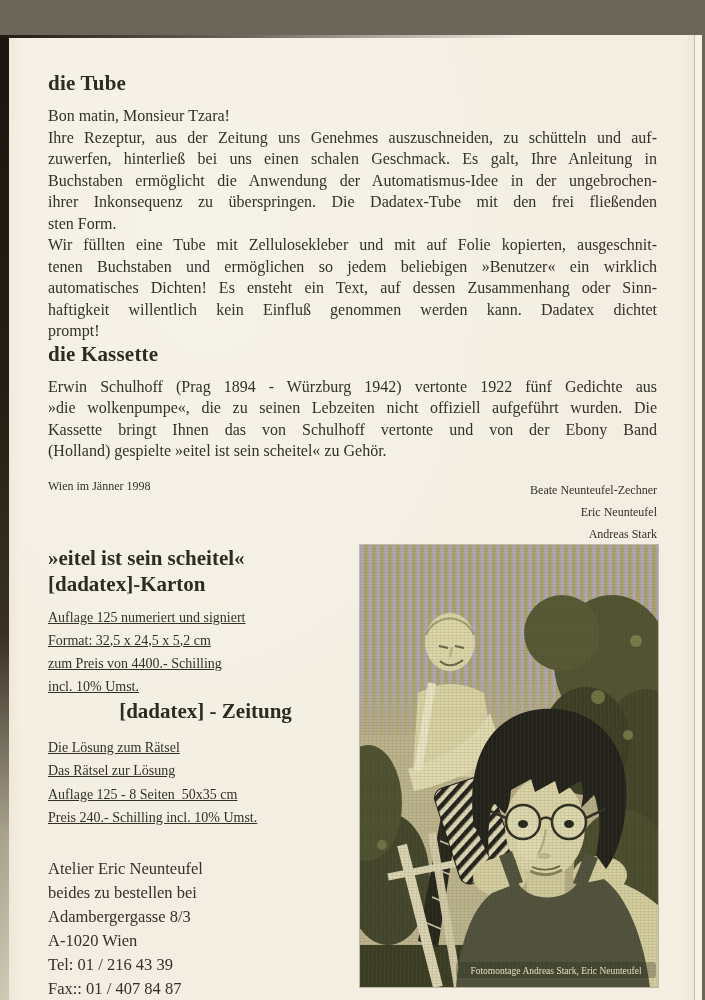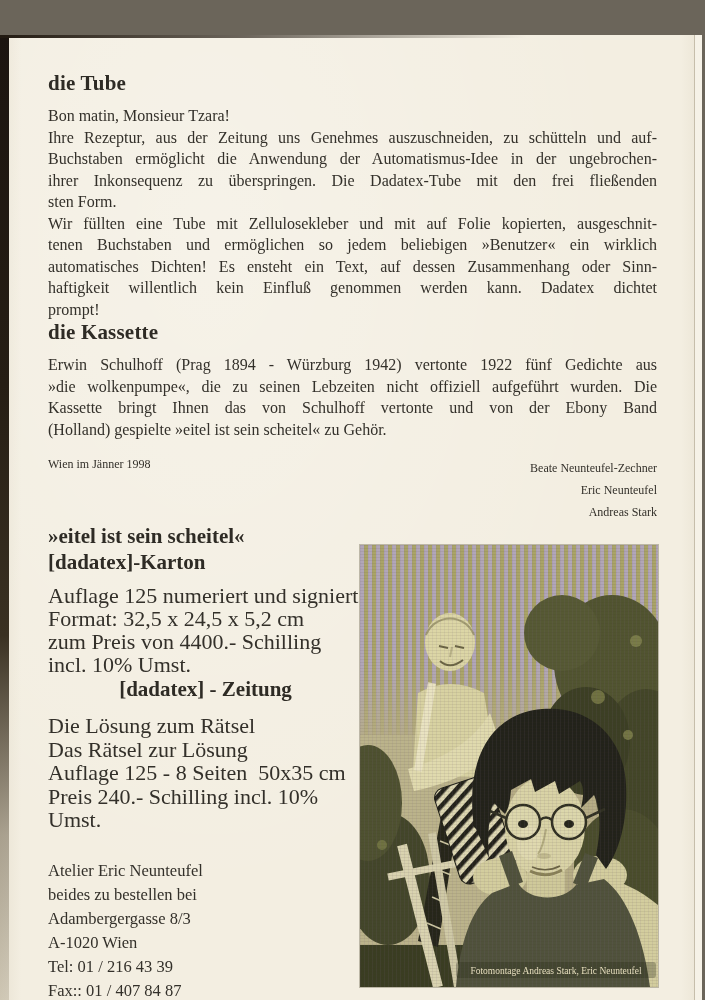--- a/index.html
+++ b/index.html
@@ -34,21 +34,21 @@
   .para .line{text-align:justify;text-align-last:justify;white-space:normal;}
   .para .line.last{text-align-last:left;}
   .plainline{font-size:16px;line-height:21.5px;}
 
   .dateline-row{display:flex;justify-content:space-between;align-items:flex-start;margin-top:17px;font-size:12px;}
   .credits .line{text-align:right;line-height:22px;}
 
   .lower-left{width:315px;}
   .h-karton{margin-top:18px;margin-bottom:0;}
   h2.sub{font-size:21px;line-height:26px;font-weight:700;margin:0;color:#2e2b25;}
-  .speclist{margin-top:9px;font-size:22px;}
+  .speclist{margin-top:9px;font-size:14px;text-decoration:underline;}
   .speclist .line{line-height:23px;white-space:pre-wrap;}
   .h-zeitung{margin-top:21px;text-align:center;}
   .speclist.zeitung{margin-top:12px;}
   .speclist.zeitung .line{line-height:23.5px;}
   .orderlist{margin-top:27px;font-size:16.5px;}
   .orderlist .line{line-height:24px;white-space:pre-wrap;}
 
   .photo{
     position:absolute;left:360px;top:510px;width:298px;height:442px;
     outline:1px solid rgba(85,80,58,.35);
@@ -70,20 +70,21 @@
   <div class="edge-right2"></div>
   <div class="edge-right"></div>
   <div class="edge-bottom"></div>
 
   <div class="content">
 
     <h1 class="sec">die Tube</h1>
     <div class="plainline">Bon matin, Monsieur Tzara!</div>
     <div class="para">
         <div class="line">Ihre Rezeptur, aus der Zeitung uns Genehmes auszuschneiden, zu schütteln und auf-</div>
+        <div class="line">zuwerfen, hinterließ bei uns einen schalen Geschmack. Es galt, Ihre Anleitung in</div>
         <div class="line">Buchstaben ermöglicht die Anwendung der Automatismus-Idee in der ungebrochen-</div>
         <div class="line">ihrer Inkonsequenz zu überspringen. Die Dadatex-Tube mit den frei fließenden</div>
         <div class="line last">sten Form.</div>
       </div>
     <div class="para">
         <div class="line">Wir füllten eine Tube mit Zellulosekleber und mit auf Folie kopierten, ausgeschnit-</div>
         <div class="line">tenen Buchstaben und ermöglichen so jedem beliebigen »Benutzer« ein wirklich</div>
         <div class="line">automatisches Dichten! Es ensteht ein Text, auf dessen Zusammenhang oder Sinn-</div>
         <div class="line">haftigkeit willentlich kein Einfluß genommen werden kann. Dadatex dichtet</div>
         <div class="line last">prompt!</div>

